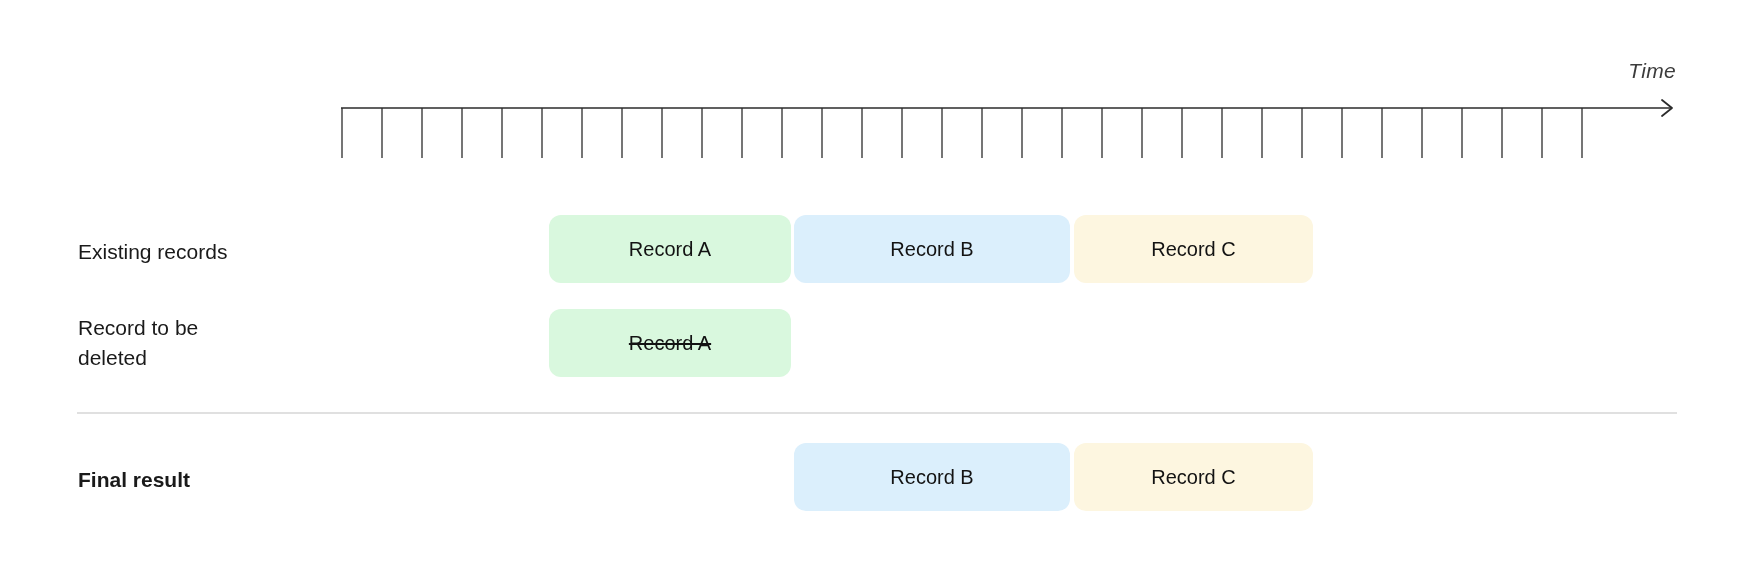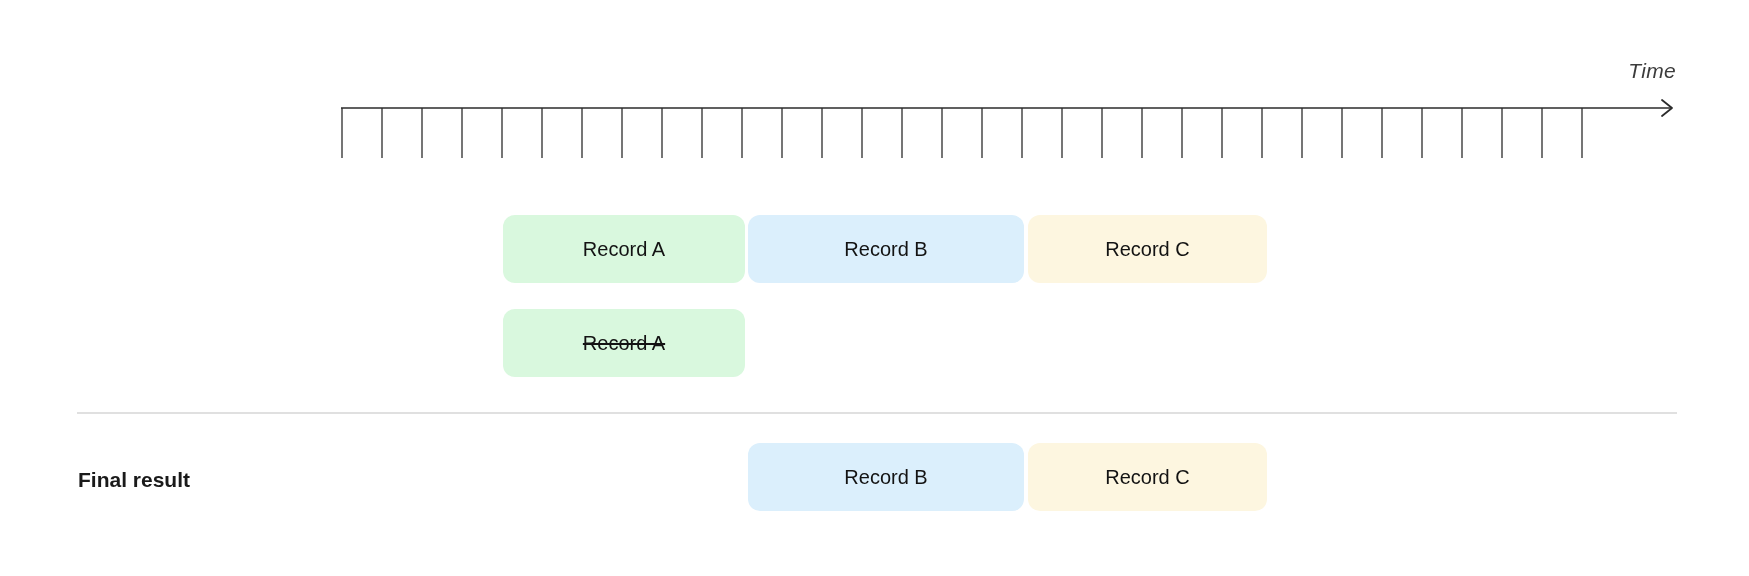--- a/index.html
+++ b/index.html
@@ -46,20 +46,21 @@
   
   .record {
     position: absolute;
     height: 68px;
     border-radius: 12px;
     display: flex;
     align-items: center;
     justify-content: center;
     font-size: 20px;
     color: #131313;
+    margin-left: 46px;
   }
   .record.strike { text-decoration: line-through; }
 
   
   .divider {
     position: absolute;
     left: 77px;
     top: 412px;
     width: 1600px;
     height: 2px;
@@ -105,27 +106,29 @@
         <line x1="1008" x2="1008" y1="52" y2="102" stroke-width="1.3" stroke="#2b2b2b"></line>
         <line x1="1048" x2="1048" y1="52" y2="102" stroke-width="1.3" stroke="#2b2b2b"></line>
         <line x1="1088" x2="1088" y1="52" y2="102" stroke-width="1.3" stroke="#2b2b2b"></line>
         <line x1="1128" x2="1128" y1="52" y2="102" stroke-width="1.3" stroke="#2b2b2b"></line>
         <line x1="1168" x2="1168" y1="52" y2="102" stroke-width="1.3" stroke="#2b2b2b"></line>
         <line x1="1208" x2="1208" y1="52" y2="102" stroke-width="1.3" stroke="#2b2b2b"></line>
         <line x1="1248" x2="1248" y1="52" y2="102" stroke-width="1.3" stroke="#2b2b2b"></line>
       </g>
   </svg>
 
+  <div class="row-label" style="top:237px;">Existing records</div>
 
   <div class="record" style="left: 503px; top: 215px; width: 242px; background-color: rgb(217, 248, 222);">Record A</div>
 
   <div class="record" style="left: 748px; top: 215px; width: 276px; background-color: rgb(219, 239, 252);">Record B</div>
 
   <div class="record" style="left: 1028px; top: 215px; width: 239px; background-color: rgb(253, 246, 224);">Record C</div>
 
+  <div class="row-label wrap" style="top:313px;">Record to be deleted</div>
 
   <div class="record strike" style="left: 503px; top: 309px; width: 242px; background-color: rgb(217, 248, 222);">Record A</div>
 
   <div class="divider"></div>
 
   <div class="row-label bold" style="top:465px;text-align:center;">Final result</div>
 
   <div class="record" style="left: 748px; top: 443px; width: 276px; background-color: rgb(219, 239, 252);">Record B</div>
 
   <div class="record" style="left: 1028px; top: 443px; width: 239px; background-color: rgb(253, 246, 224);">Record C</div>

